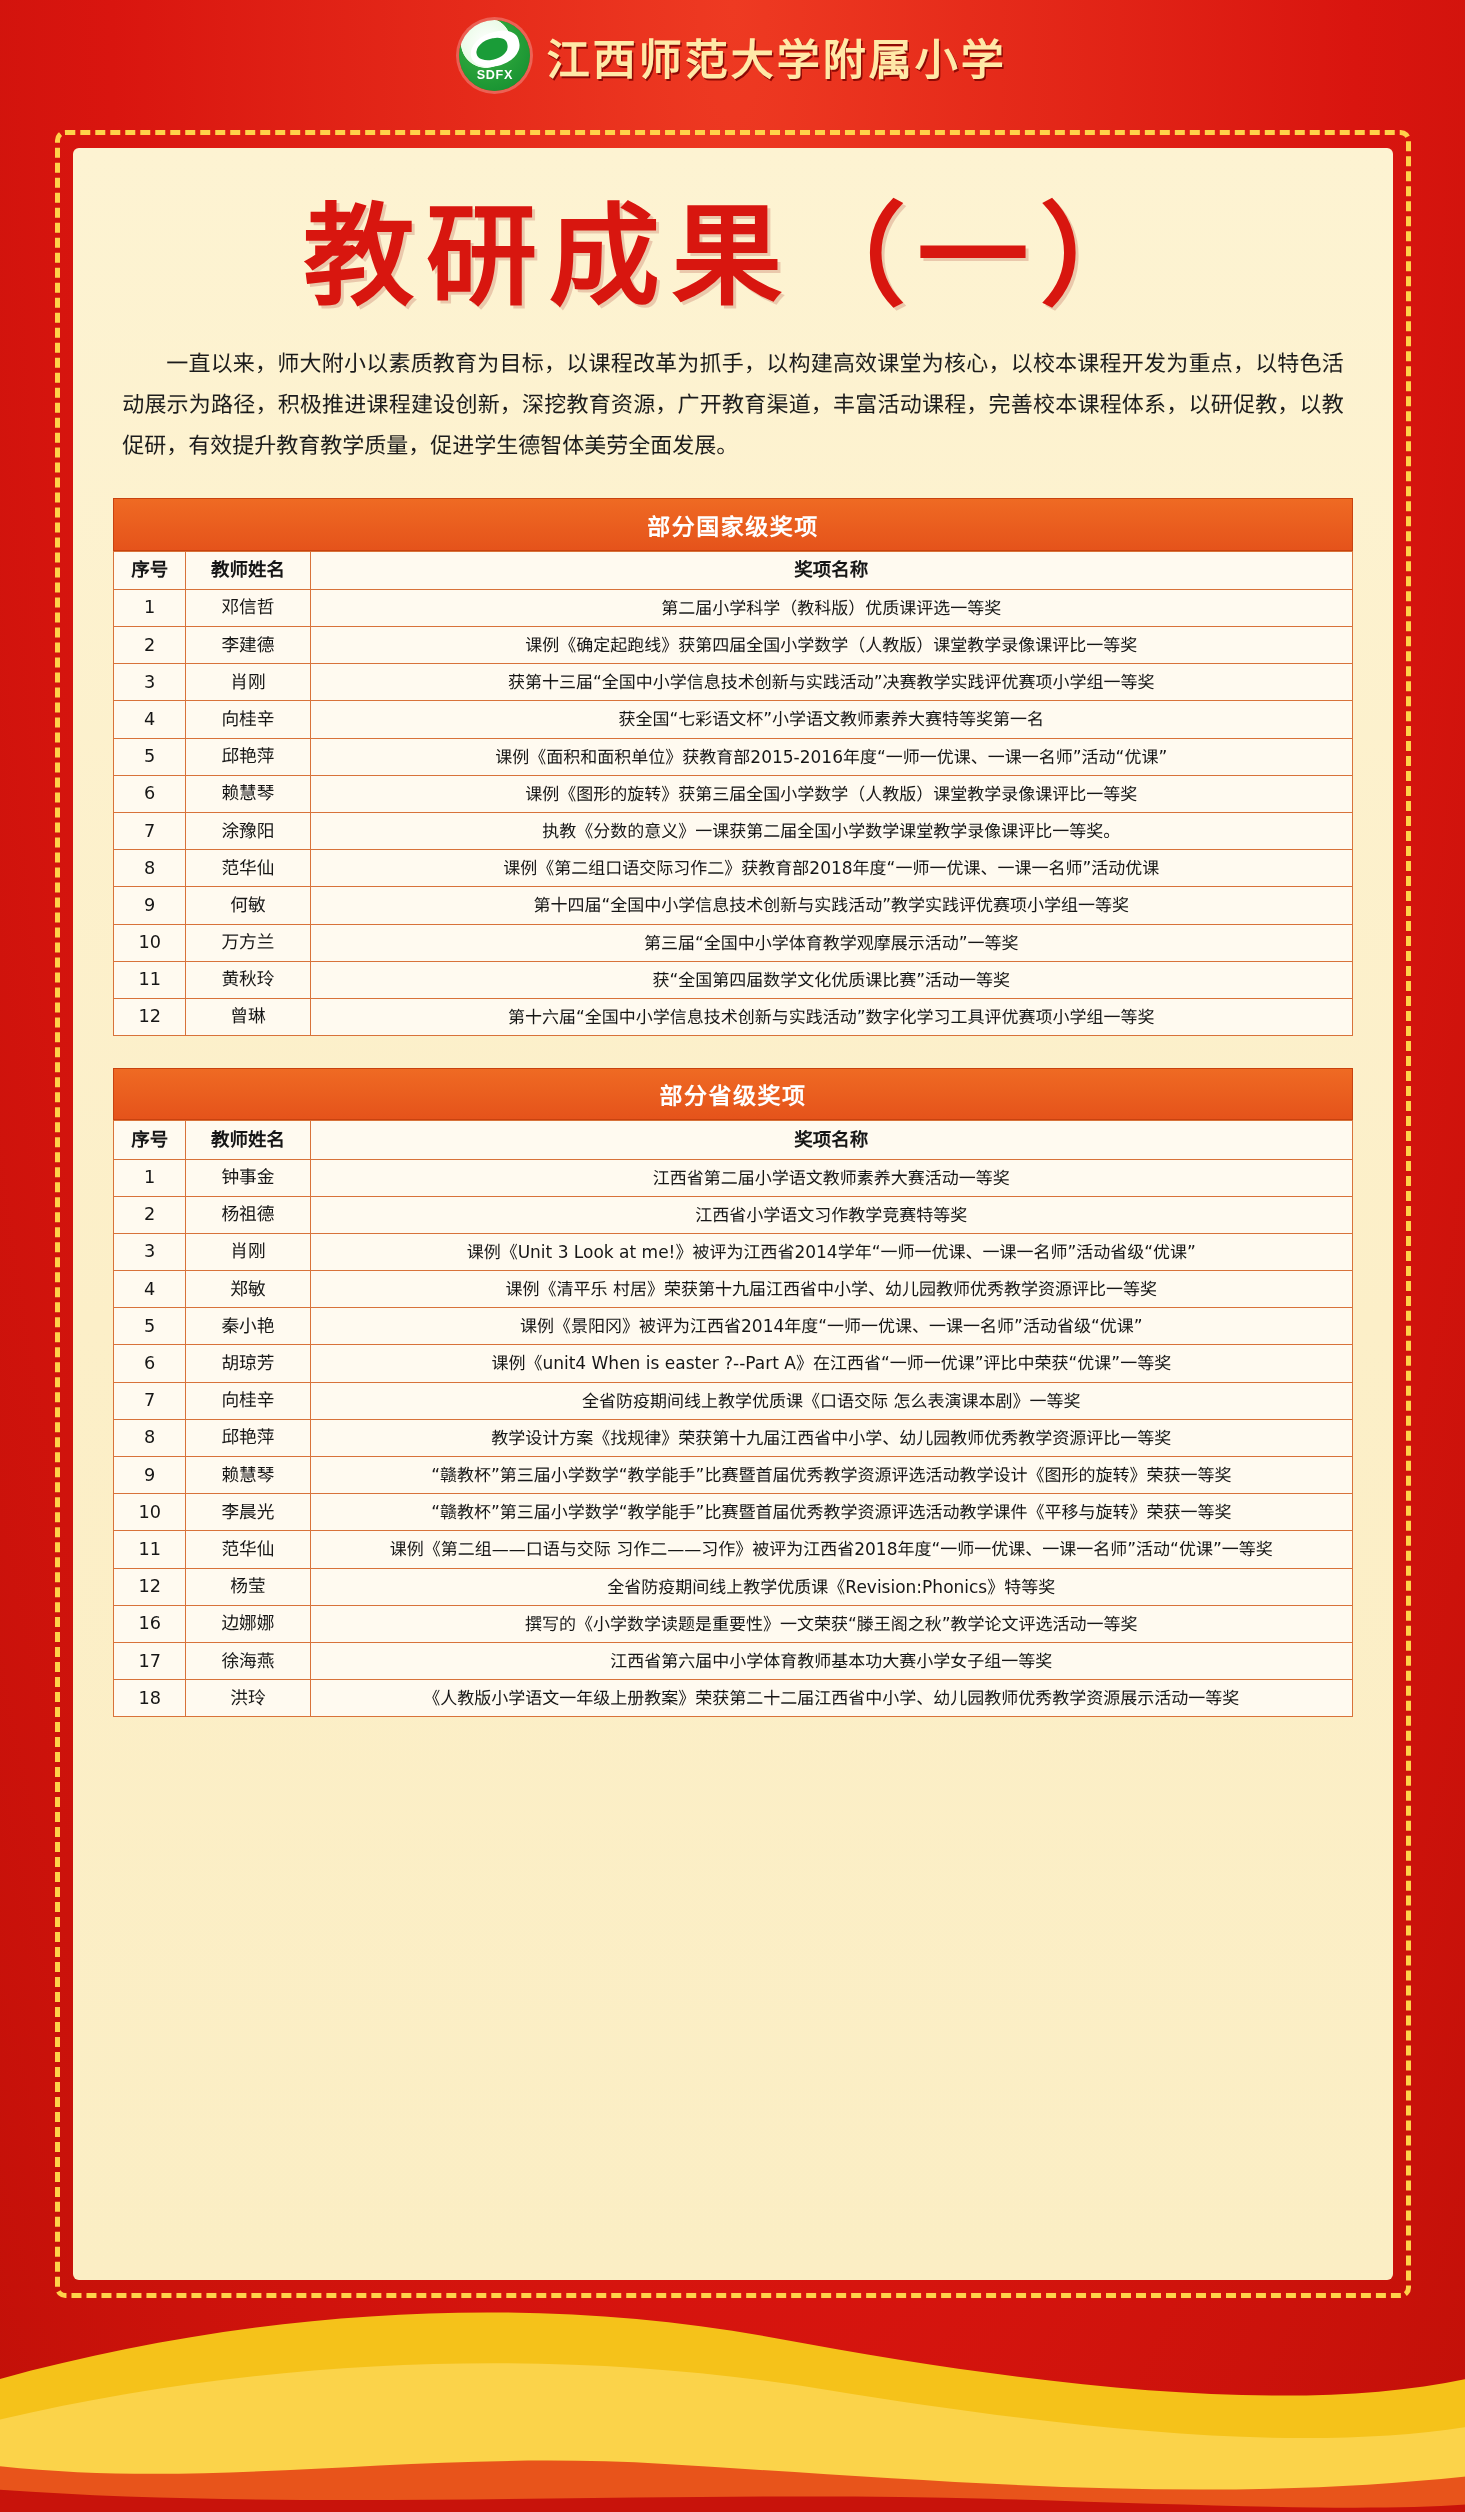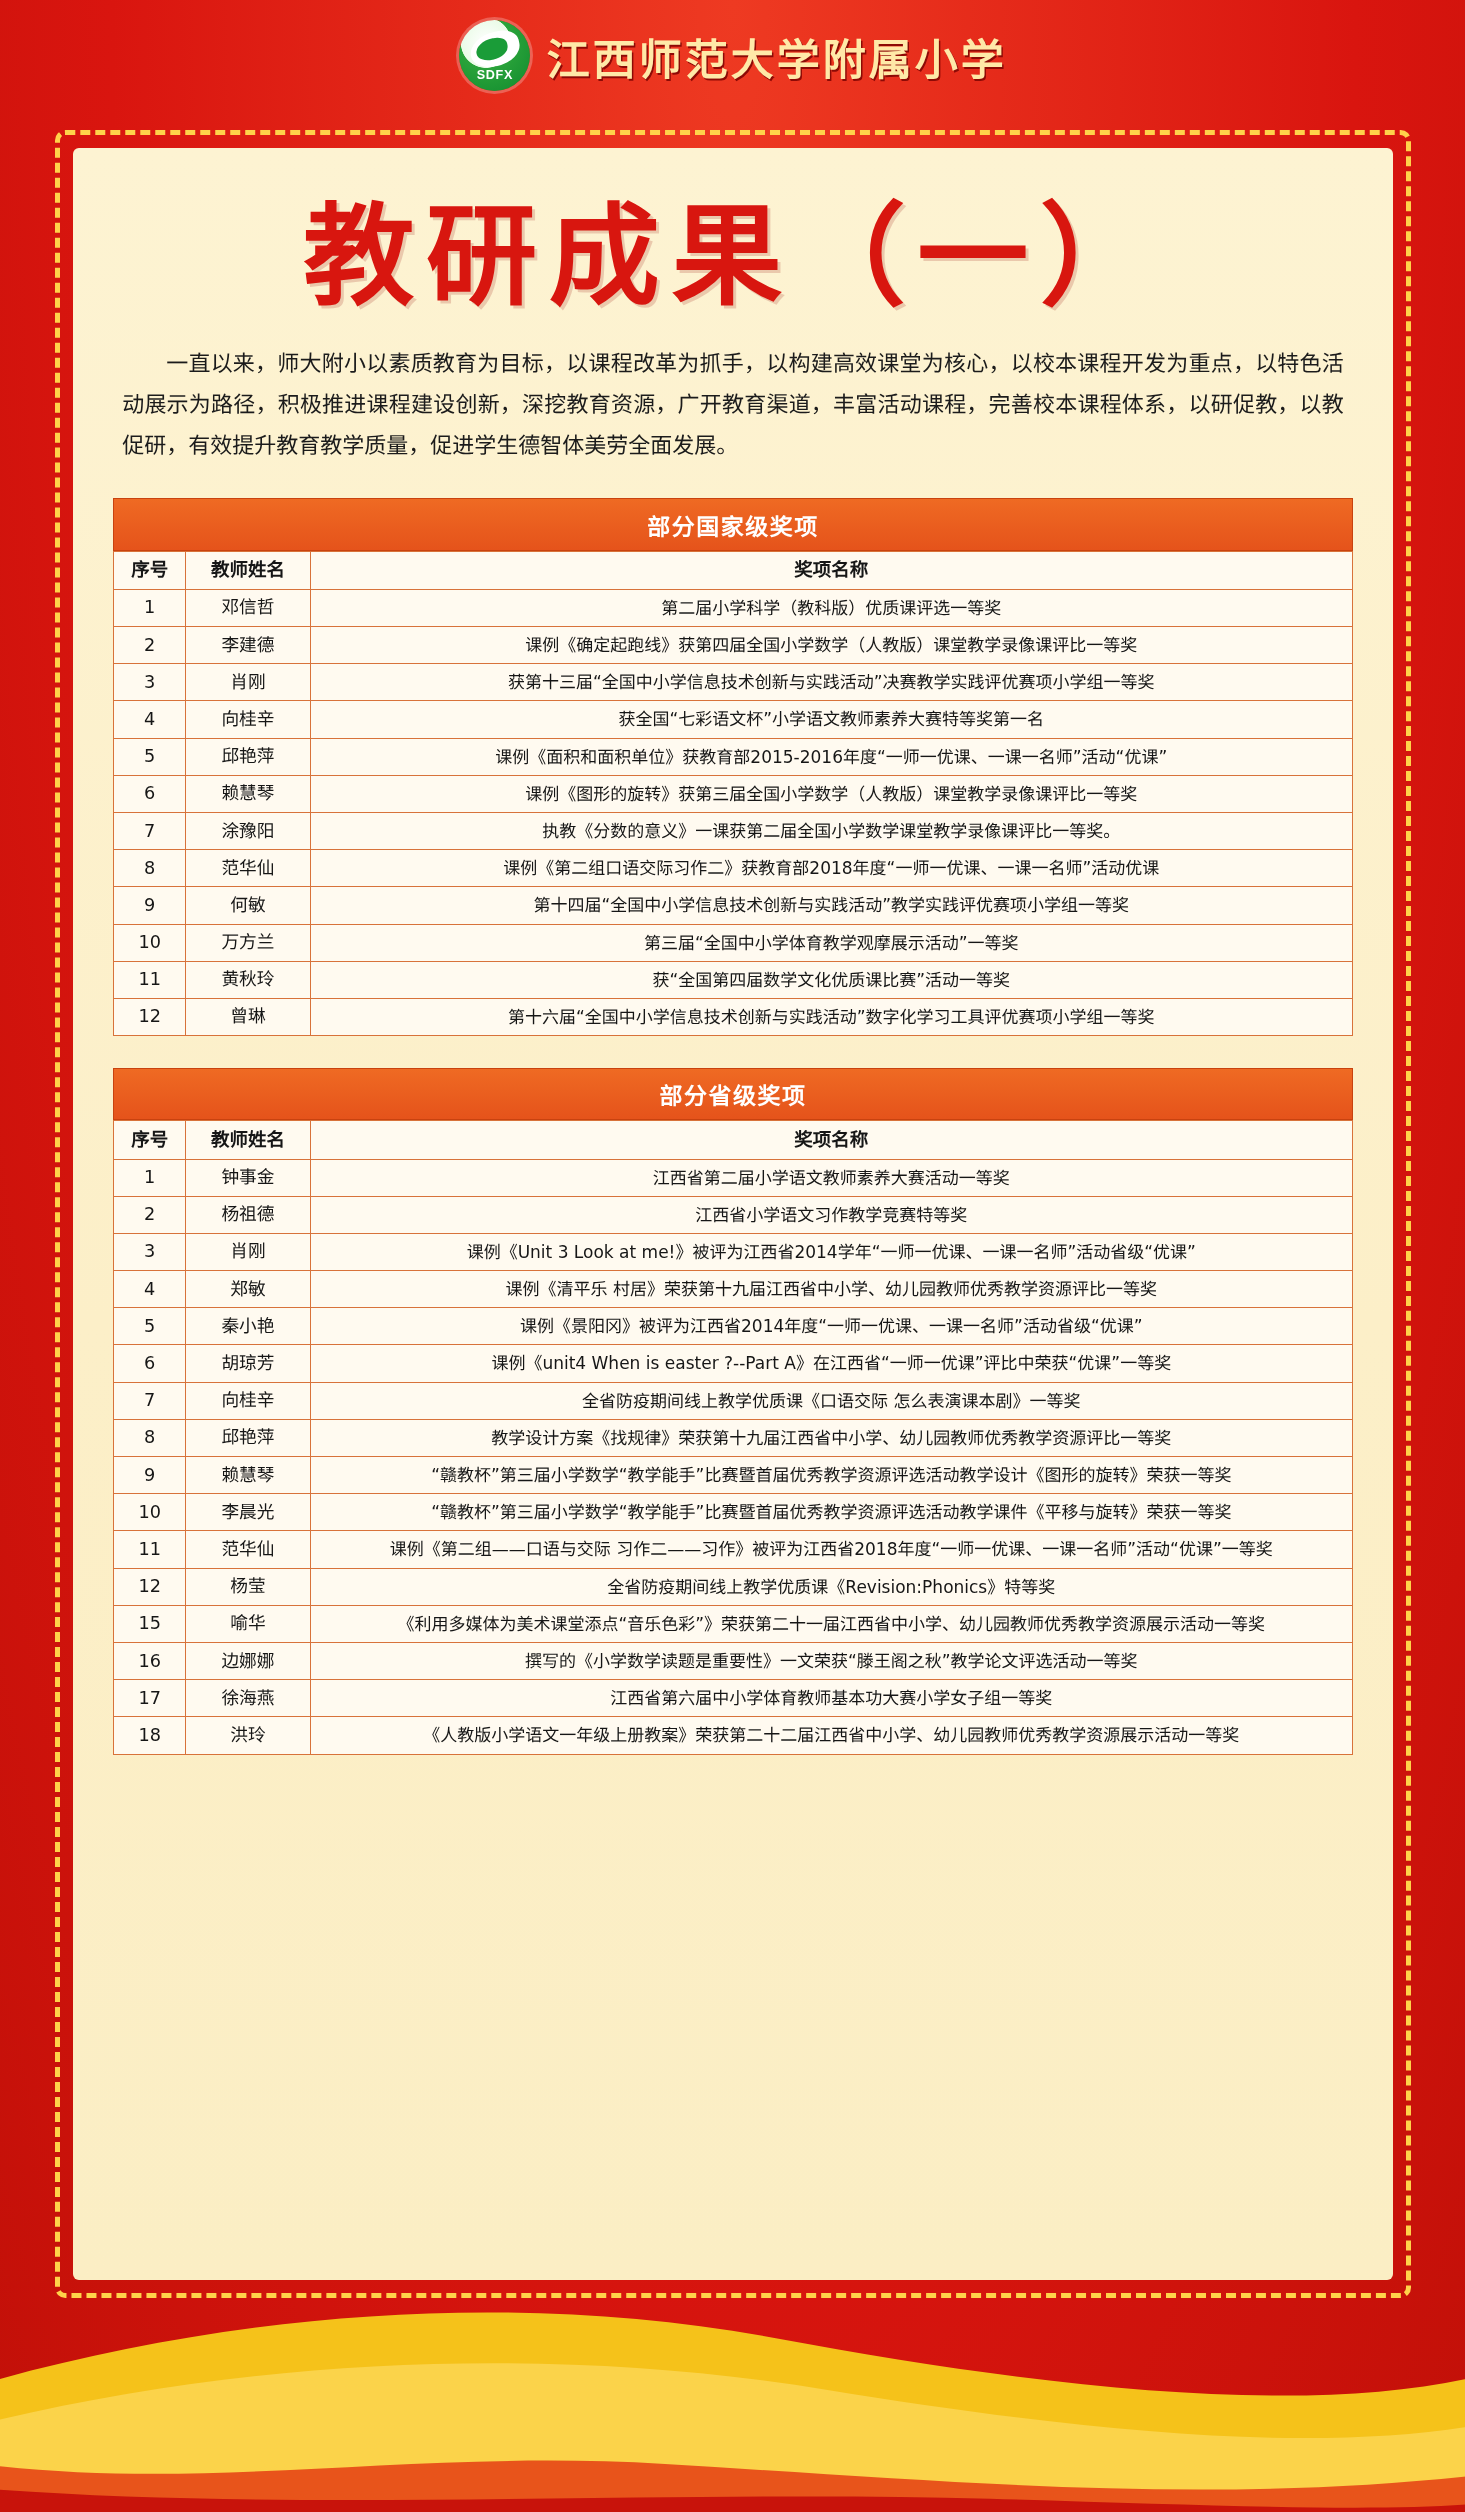--- a/index.html
+++ b/index.html
@@ -297,25 +297,20 @@
                 <td class="col-no">11</td>
                 <td class="col-name">范华仙</td>
                 <td class="award">课例《第二组——口语与交际 习作二——习作》被评为江西省2018年度“一师一优课、一课一名师”活动“优课”一等奖</td>
               </tr>
               <tr>
                 <td class="col-no">12</td>
                 <td class="col-name">杨莹</td>
                 <td class="award">全省防疫期间线上教学优质课《Revision:Phonics》特等奖</td>
               </tr>
               <tr>
-                <td class="col-no">15</td>
-                <td class="col-name">喻华</td>
-                <td class="award">《利用多媒体为美术课堂添点“音乐色彩”》荣获第二十一届江西省中小学、幼儿园教师优秀教学资源展示活动一等奖</td>
-              </tr>
-              <tr>
                 <td class="col-no">16</td>
                 <td class="col-name">边娜娜</td>
                 <td class="award">撰写的《小学数学读题是重要性》一文荣获“滕王阁之秋”教学论文评选活动一等奖</td>
               </tr>
               <tr>
                 <td class="col-no">17</td>
                 <td class="col-name">徐海燕</td>
                 <td class="award">江西省第六届中小学体育教师基本功大赛小学女子组一等奖</td>
               </tr>
               <tr>

